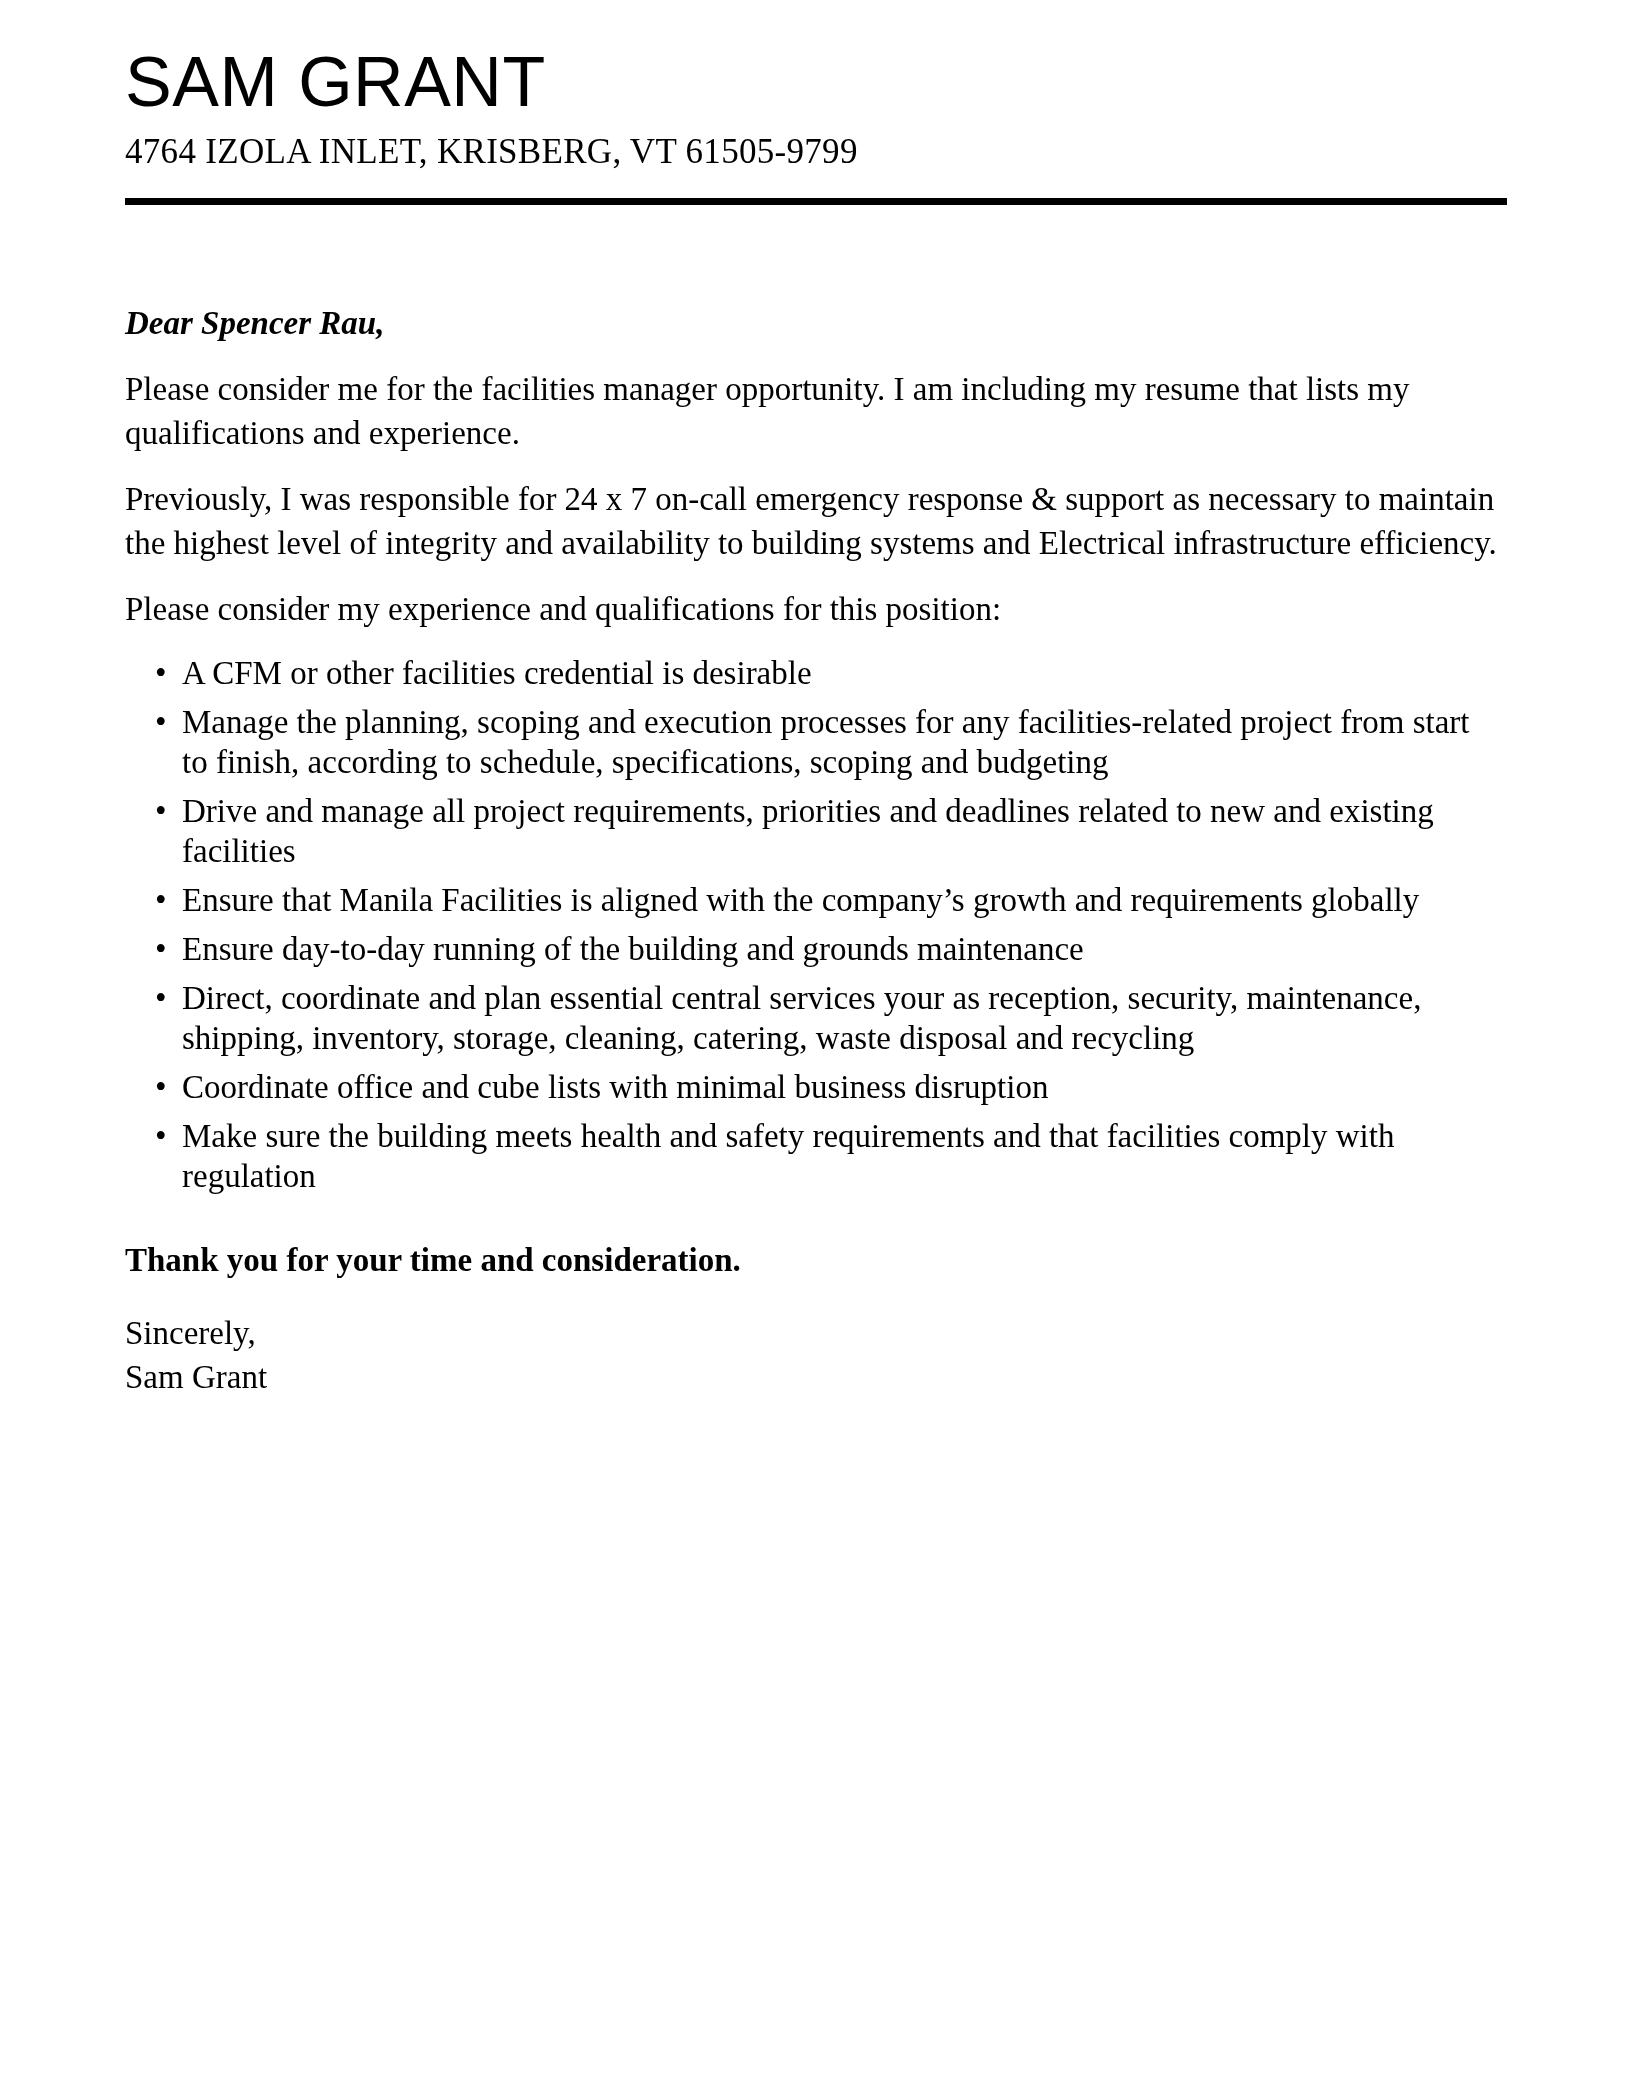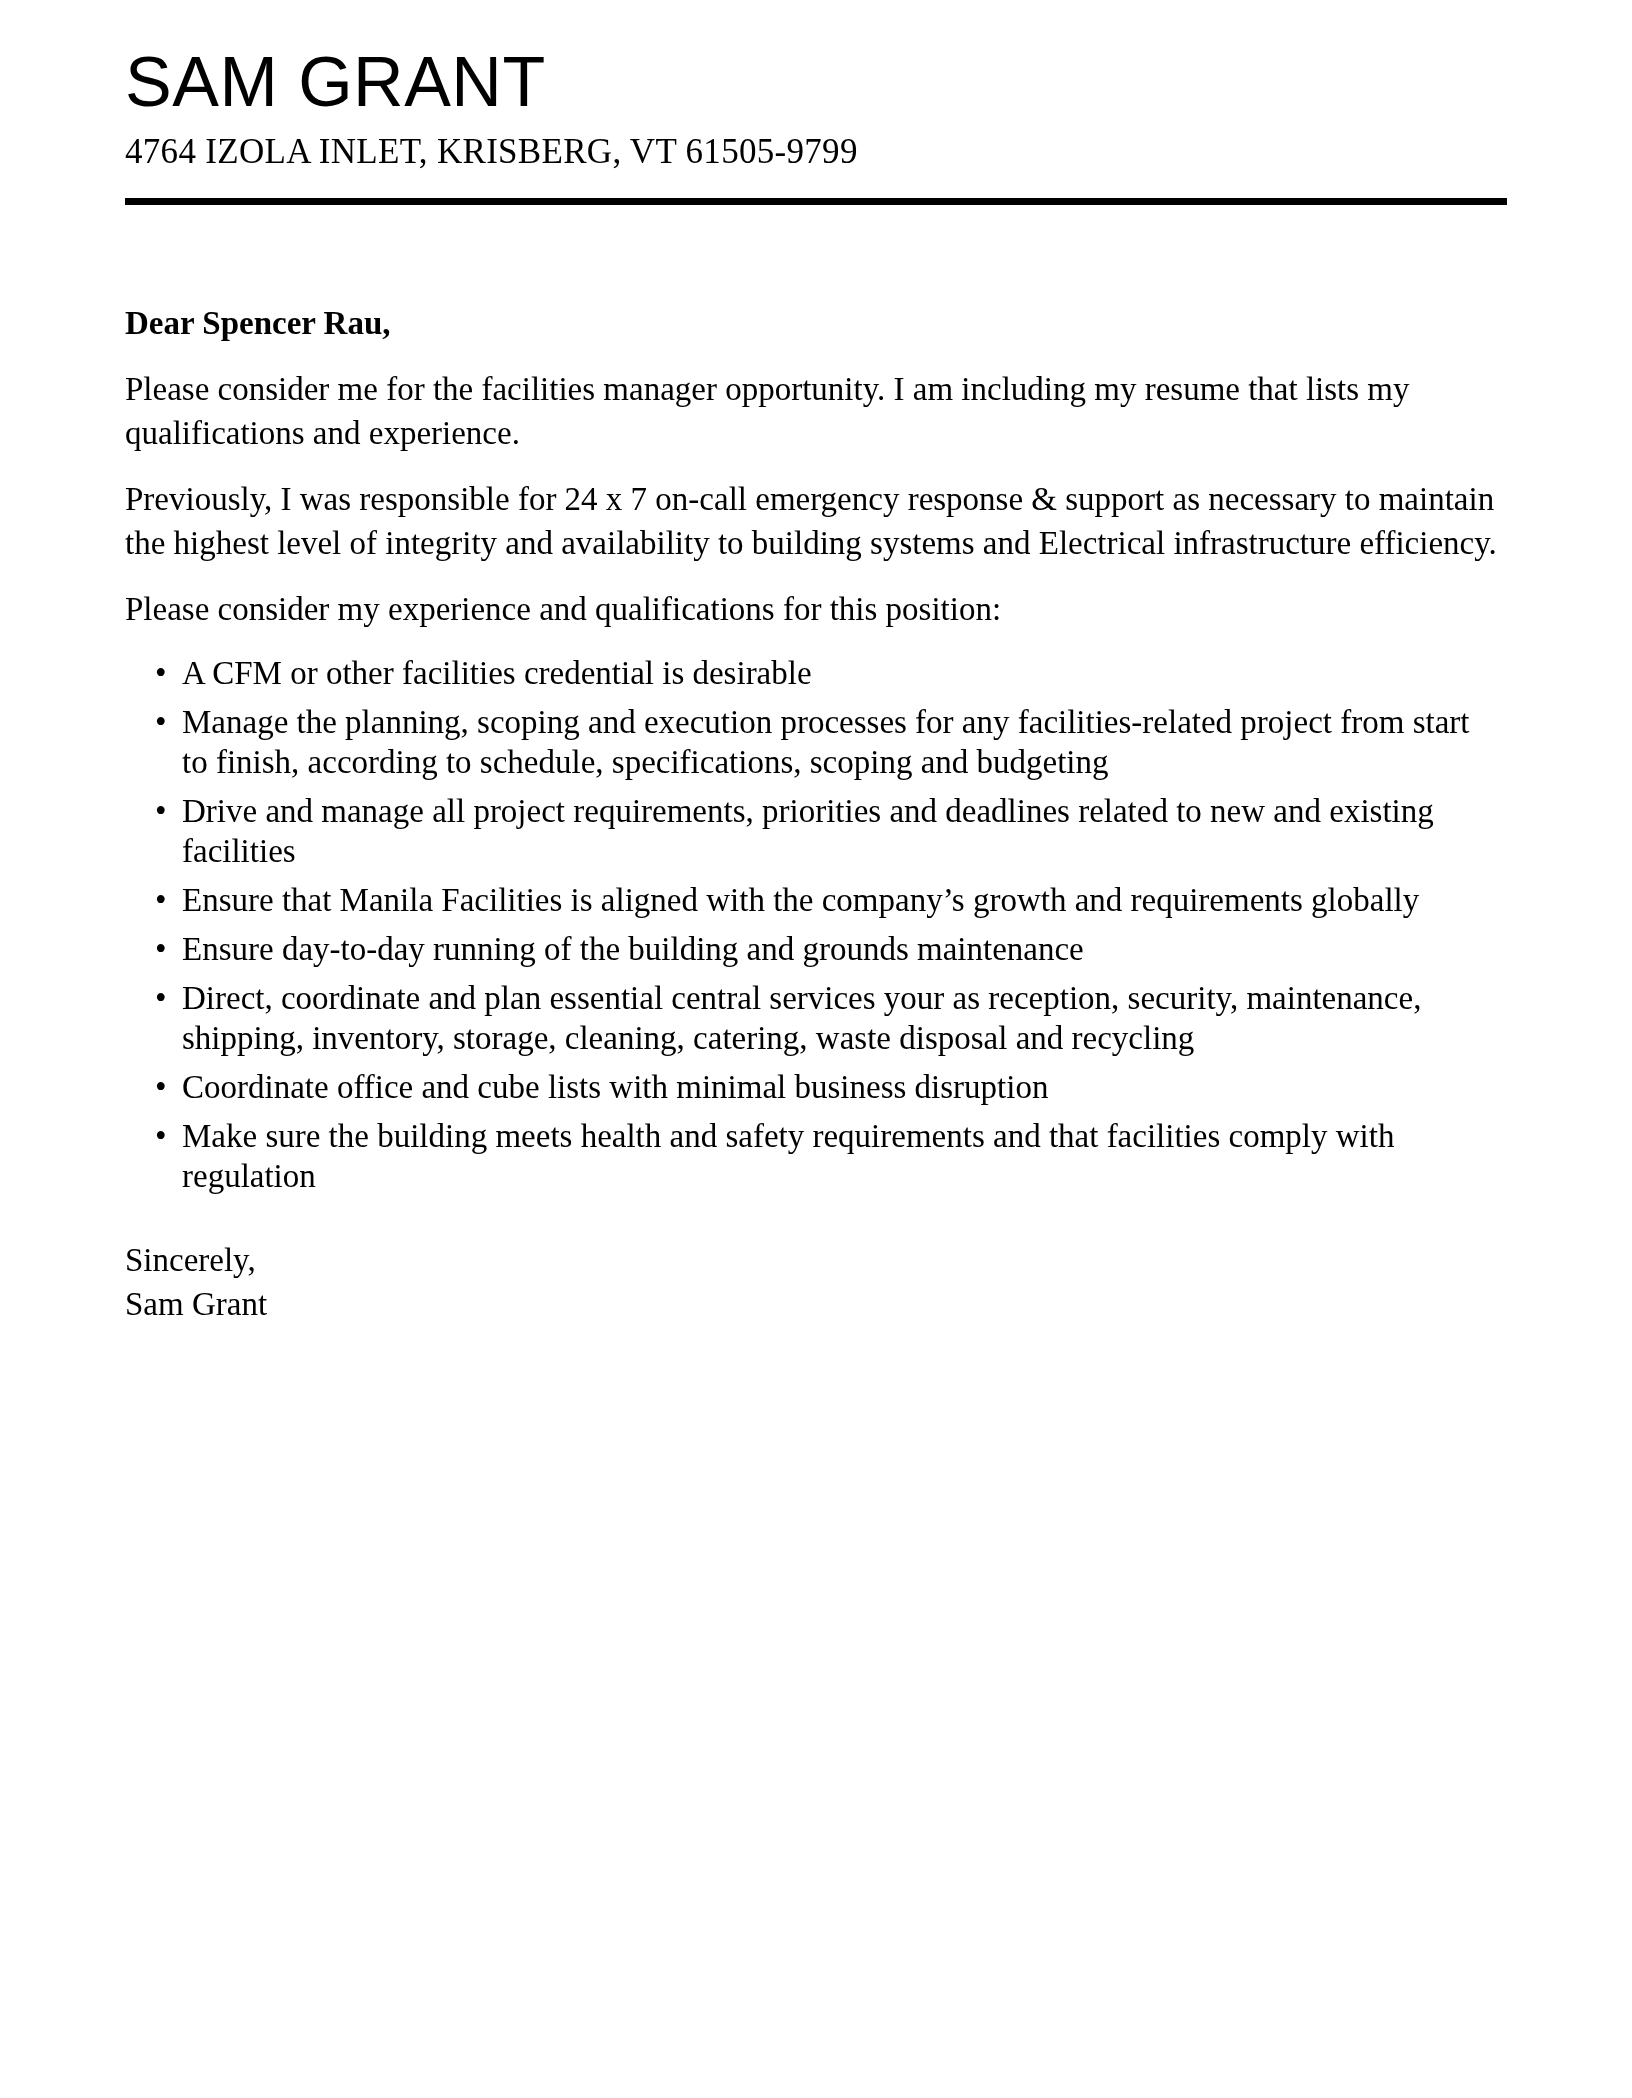--- a/index.html
+++ b/index.html
@@ -49,20 +49,21 @@
     font-size: 33px;
     line-height: 44px;
     color: #000000;
   }
   .letter p {
     margin: 22px 0;
   }
   .greeting {
     margin-top: 96px !important;
     font-weight: 700;
+    font-style: italic;
   }
   .bullets {
     margin: 22px 0 42px 0;
     padding: 0 0 0 48px;
     list-style: none;
   }
   .bullets li {
     position: relative;
     line-height: 40px;
     margin: 9px;
@@ -109,20 +110,21 @@
         <li>A CFM or other facilities credential is desirable</li>
         <li>Manage the planning, scoping and execution processes for any facilities-related project from start to finish, according to schedule, specifications, scoping and budgeting</li>
         <li>Drive and manage all project requirements, priorities and deadlines related to new and existing facilities</li>
         <li>Ensure that Manila Facilities is aligned with the company’s growth and requirements globally</li>
         <li>Ensure day-to-day running of the building and grounds maintenance</li>
         <li>Direct, coordinate and plan essential central services your as reception, security, maintenance, shipping, inventory, storage, cleaning, catering, waste disposal and recycling</li>
         <li>Coordinate office and cube lists with minimal business disruption</li>
         <li>Make sure the building meets health and safety requirements and that facilities comply with regulation</li>
       </ul>
 
+      <p class="closing-emphasis">Thank you for your time and consideration.</p>
 
       <div class="signoff-block">
         <div>Sincerely,</div>
         <div>Sam Grant</div>
       </div>
 
     </main>
   </div>
 </div>
 

